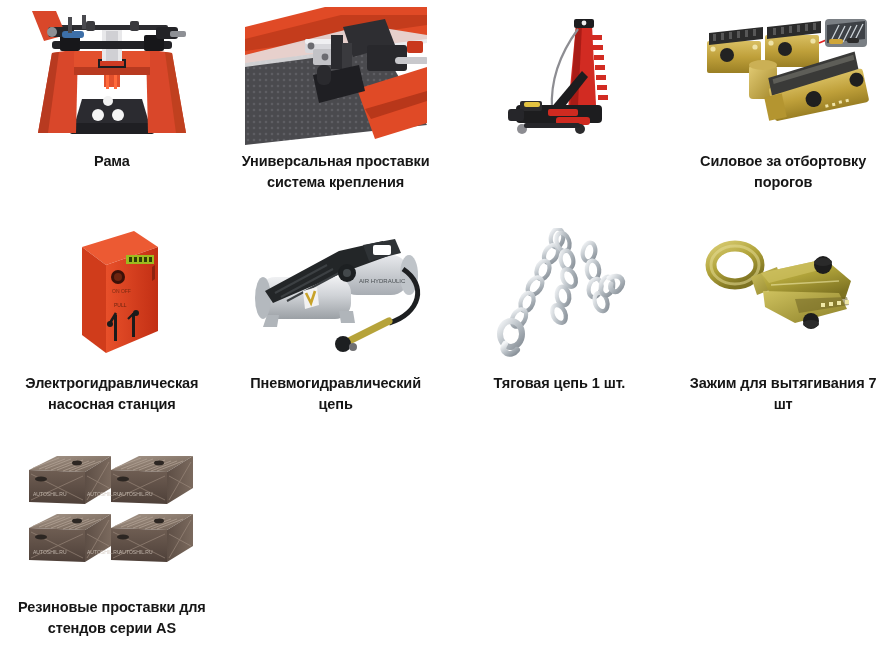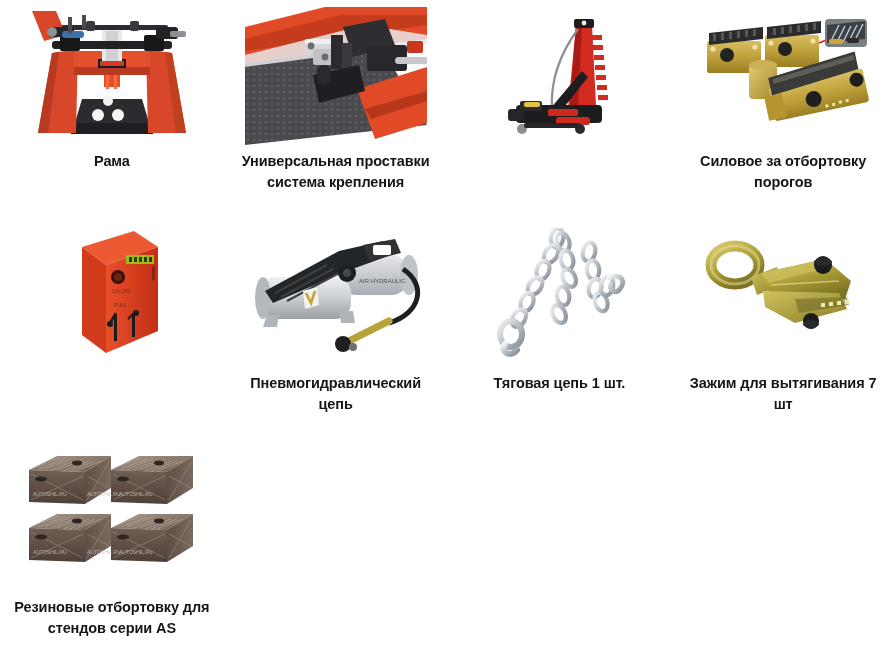--- a/index.html
+++ b/index.html
@@ -306,20 +306,21 @@
         <path d="M66 90 L60 100" stroke="#1b1b1b" stroke-width="2.6"></path>
         <circle cx="60" cy="101" r="3" fill="#1b1b1b"></circle>
         <rect x="64" y="92" width="3" height="26" fill="#1b1b1b"></rect>
         <path d="M84 90 L78 96" stroke="#1b1b1b" stroke-width="2.2"></path>
         <rect x="82" y="90" width="3" height="24" fill="#1b1b1b"></rect>
         <circle cx="86" cy="90" r="3" fill="#1b1b1b"></circle>
 
         <path d="M102 44 L105 42 L105 56 L102 58 Z" fill="#8d2410"></path>
       </svg>
     </div>
+    <div class="caption">Электрогидравлическая насосная станция</div>
   </div>
 
   <div class="cell cell-r2">
     <div class="thumb">
       <svg width="186" height="128" viewBox="0 0 186 128">
         <rect width="186" height="128" fill="#ffffff"></rect>
         <defs>
           <linearGradient id="steel" x1="0" y1="0" x2="0" y2="1">
             <stop offset="0" stop-color="#f0f1f3"></stop>
             <stop offset="0.45" stop-color="#cfd2d6"></stop>
@@ -509,16 +510,16 @@
         <g font-family="'Liberation Sans', sans-serif" font-size="5" fill="#cfc4ba" opacity="0.85">
           <text x="6" y="44">AUTOSHIL.RU</text>
           <text x="60" y="44">AUTOSHIL.RU</text>
           <text x="92" y="44">AUTOSHIL.RU</text>
           <text x="6" y="102">AUTOSHIL.RU</text>
           <text x="60" y="102">AUTOSHIL.RU</text>
           <text x="92" y="102">AUTOSHIL.RU</text>
         </g>
       </svg>
     </div>
-    <div class="caption">Резиновые отбортовку для стендов серии AS</div>
+    <div class="caption">Резиновые проставки для стендов серии AS</div>
   </div>
 
 </div>
 
 </body></html>

